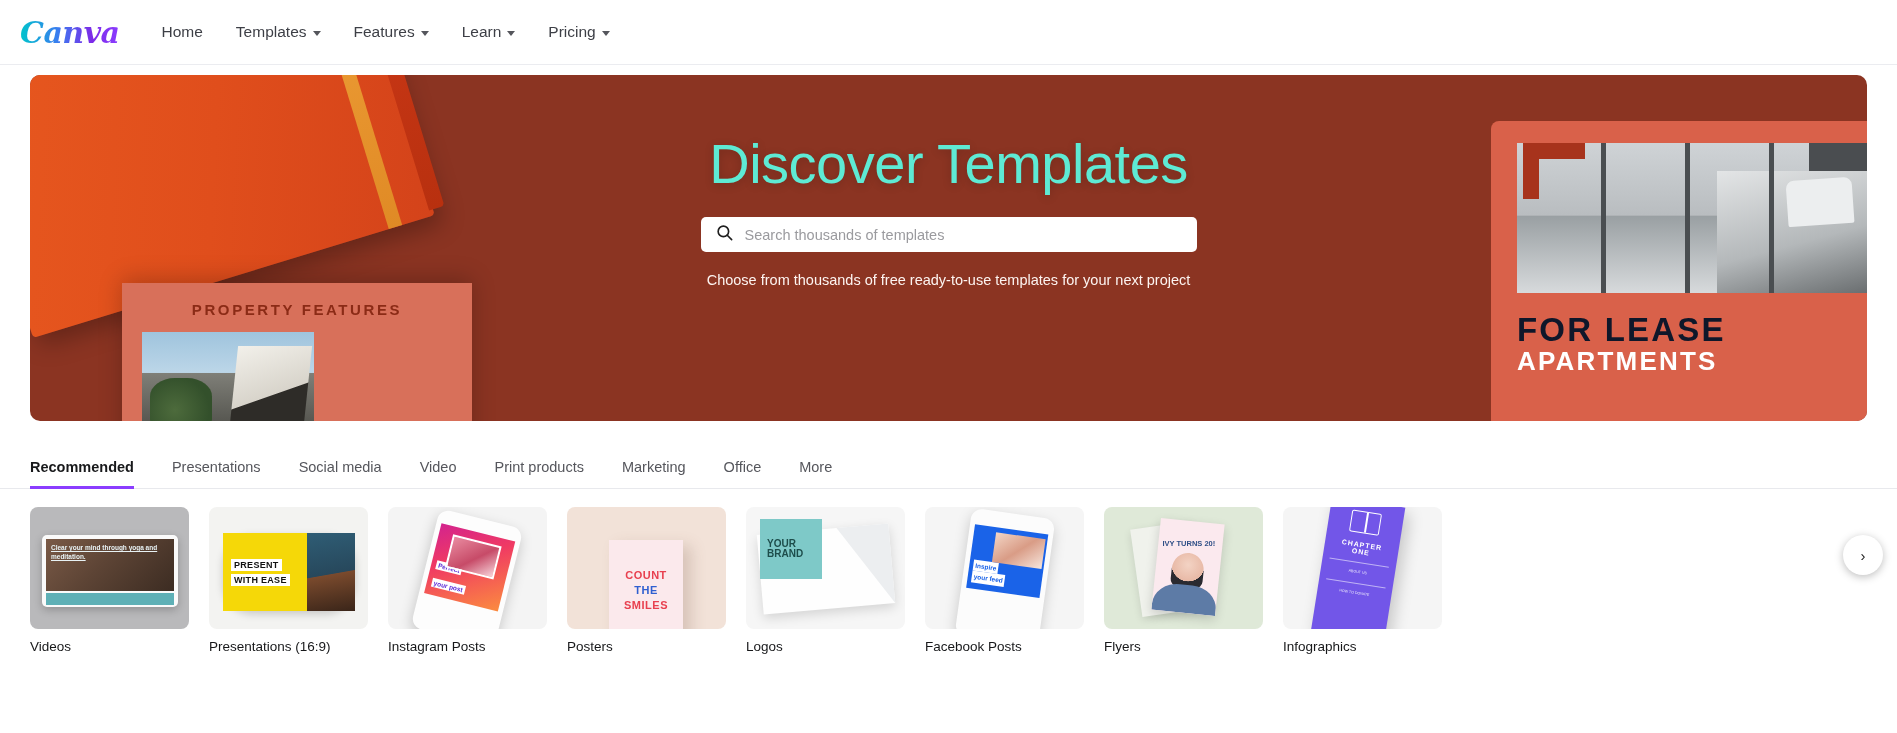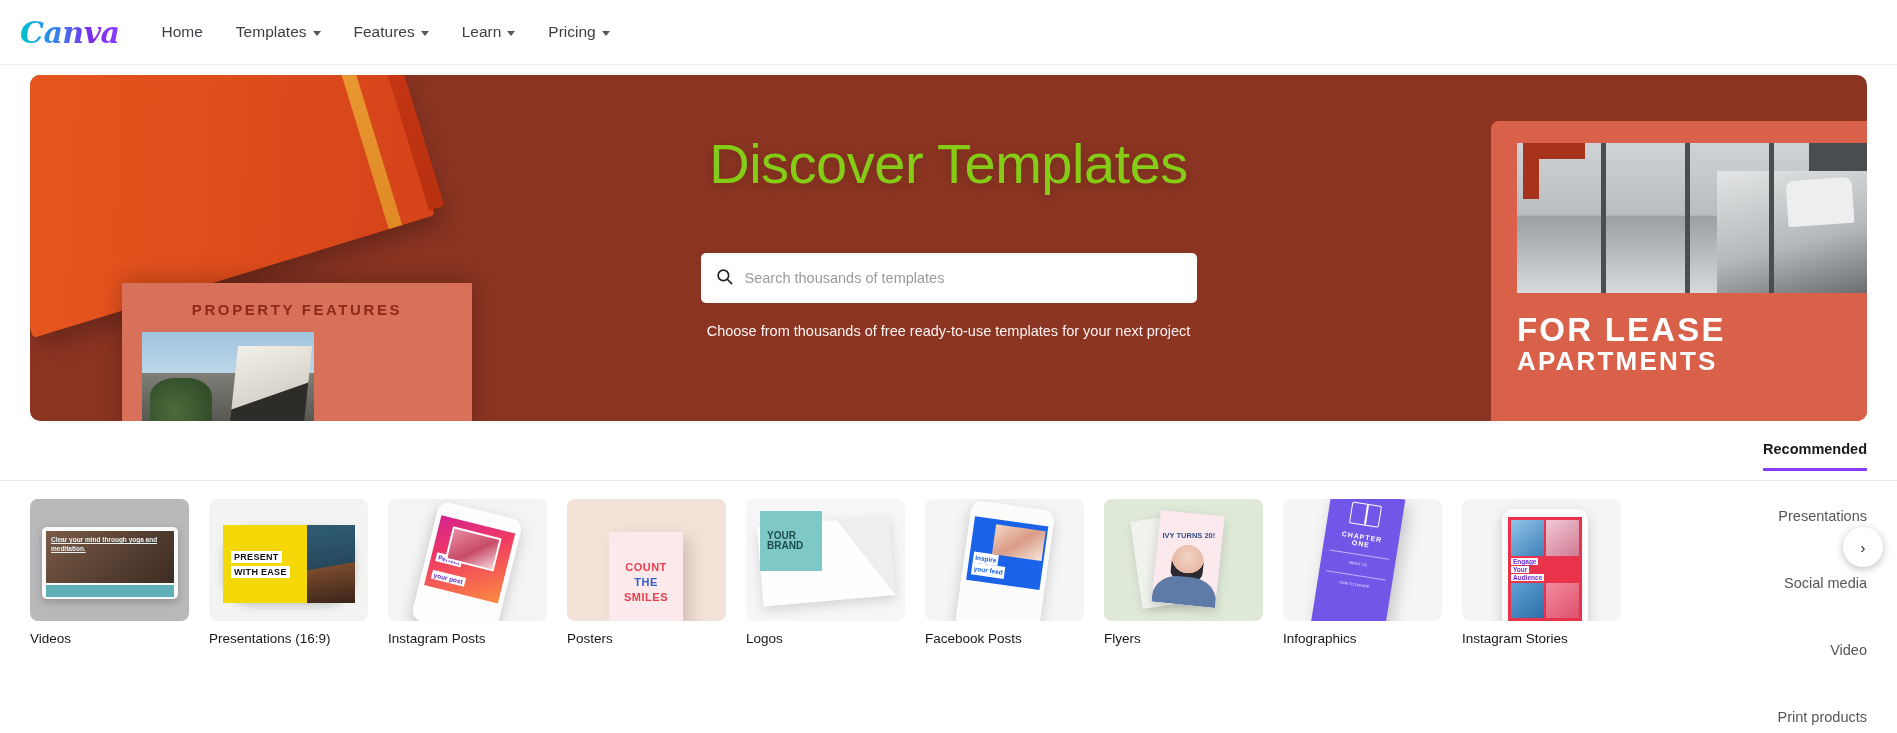--- a/index.html
+++ b/index.html
@@ -197,21 +197,21 @@
   .lease-photo .mullion {
     position: absolute; top: 0; bottom: 0; width: 5px; background: #4a4e51;
   }
   .lease-photo .corner {
     position: absolute; left: 6px; top: 0;
     width: 62px; height: 56px;
     border-left: 16px solid #a7331c;
     border-top: 16px solid #a7331c;
   }
   .lease-title {
-    color: #ffffff;
+    color: #0f172a;
     font-size: 33px;
     font-weight: 800;
     letter-spacing: 2.2px;
     margin-top: 20px;
     line-height: 1.05;
   }
   .lease-sub {
     color: #ffffff;
     font-size: 26px;
     font-weight: 800;
@@ -219,29 +219,29 @@
     line-height: 1.05;
   }
   .hero-center {
     position: absolute; left: 0; right: 0; top: 0; bottom: 0;
     display: flex; flex-direction: column; align-items: center;
     padding-top: 56px;
     z-index: 5;
     pointer-events: none;
   }
   .hero-title {
-    color: #84cc16;
+    color: #5eead4;
     font-size: 56px;
     font-weight: 400;
     letter-spacing: -0.5px;
     text-shadow: 0 2px 10px rgba(0,0,0,.18);
   }
   .search-box {
-    margin-top: 57px;
-    width: 496px; height: 50px;
+    margin-top: 21px;
+    width: 496px; height: 35px;
     background: #fff;
     border-radius: 5px;
     display: flex; align-items: center;
     padding: 16px 14px;
     gap: 11px;
     pointer-events: auto;
     cursor: text;
   }
   .search-box input {
     border: none; outline: none;
@@ -258,22 +258,21 @@
     font-size: 14.5px;
   }
 
   
   .tabs {
     display: flex;
     align-items: flex-end;
     gap: 38px;
     padding: 20px 30px 0 30px;
     border-bottom: 1px solid #e8e9ed;
-    height: 60px;
-    flex-direction: column;
+    height: 68px;
   }
   .tab {
     font-size: 14.5px;
     color: #55565c;
     padding-bottom: 11px;
     cursor: pointer;
     white-space: nowrap;
     border-bottom: 3px solid transparent;
     margin-bottom: -1px;
   }
@@ -707,37 +706,19 @@
           <h5>CHAPTER ONE</h5>
           <div class="ln"></div>
           <div class="tx">ABOUT US</div>
           <div class="ln"></div>
           <div class="tx">HOW TO DONATE</div>
         </div>
       </div>
       <div class="card-label">Infographics</div>
     </div>
 
-    <div class="card">
-      <div class="thumb t-igs">
-        <div class="phone3">
-          <div class="story">
-            <div class="im"></div>
-            <div class="im2"></div>
-            <div class="lbl">
-              <b>Engage</b>
-              <b>Your</b>
-              <b>Audience</b>
-            </div>
-            <div class="im3"></div>
-            <div class="im4"></div>
-          </div>
-        </div>
-      </div>
-      <div class="card-label">Instagram Stories</div>
-    </div>
 
   </div>
 
   <div class="carousel-next">
     <span>›</span>
   </div>
 </div>
 
 </body></html>

